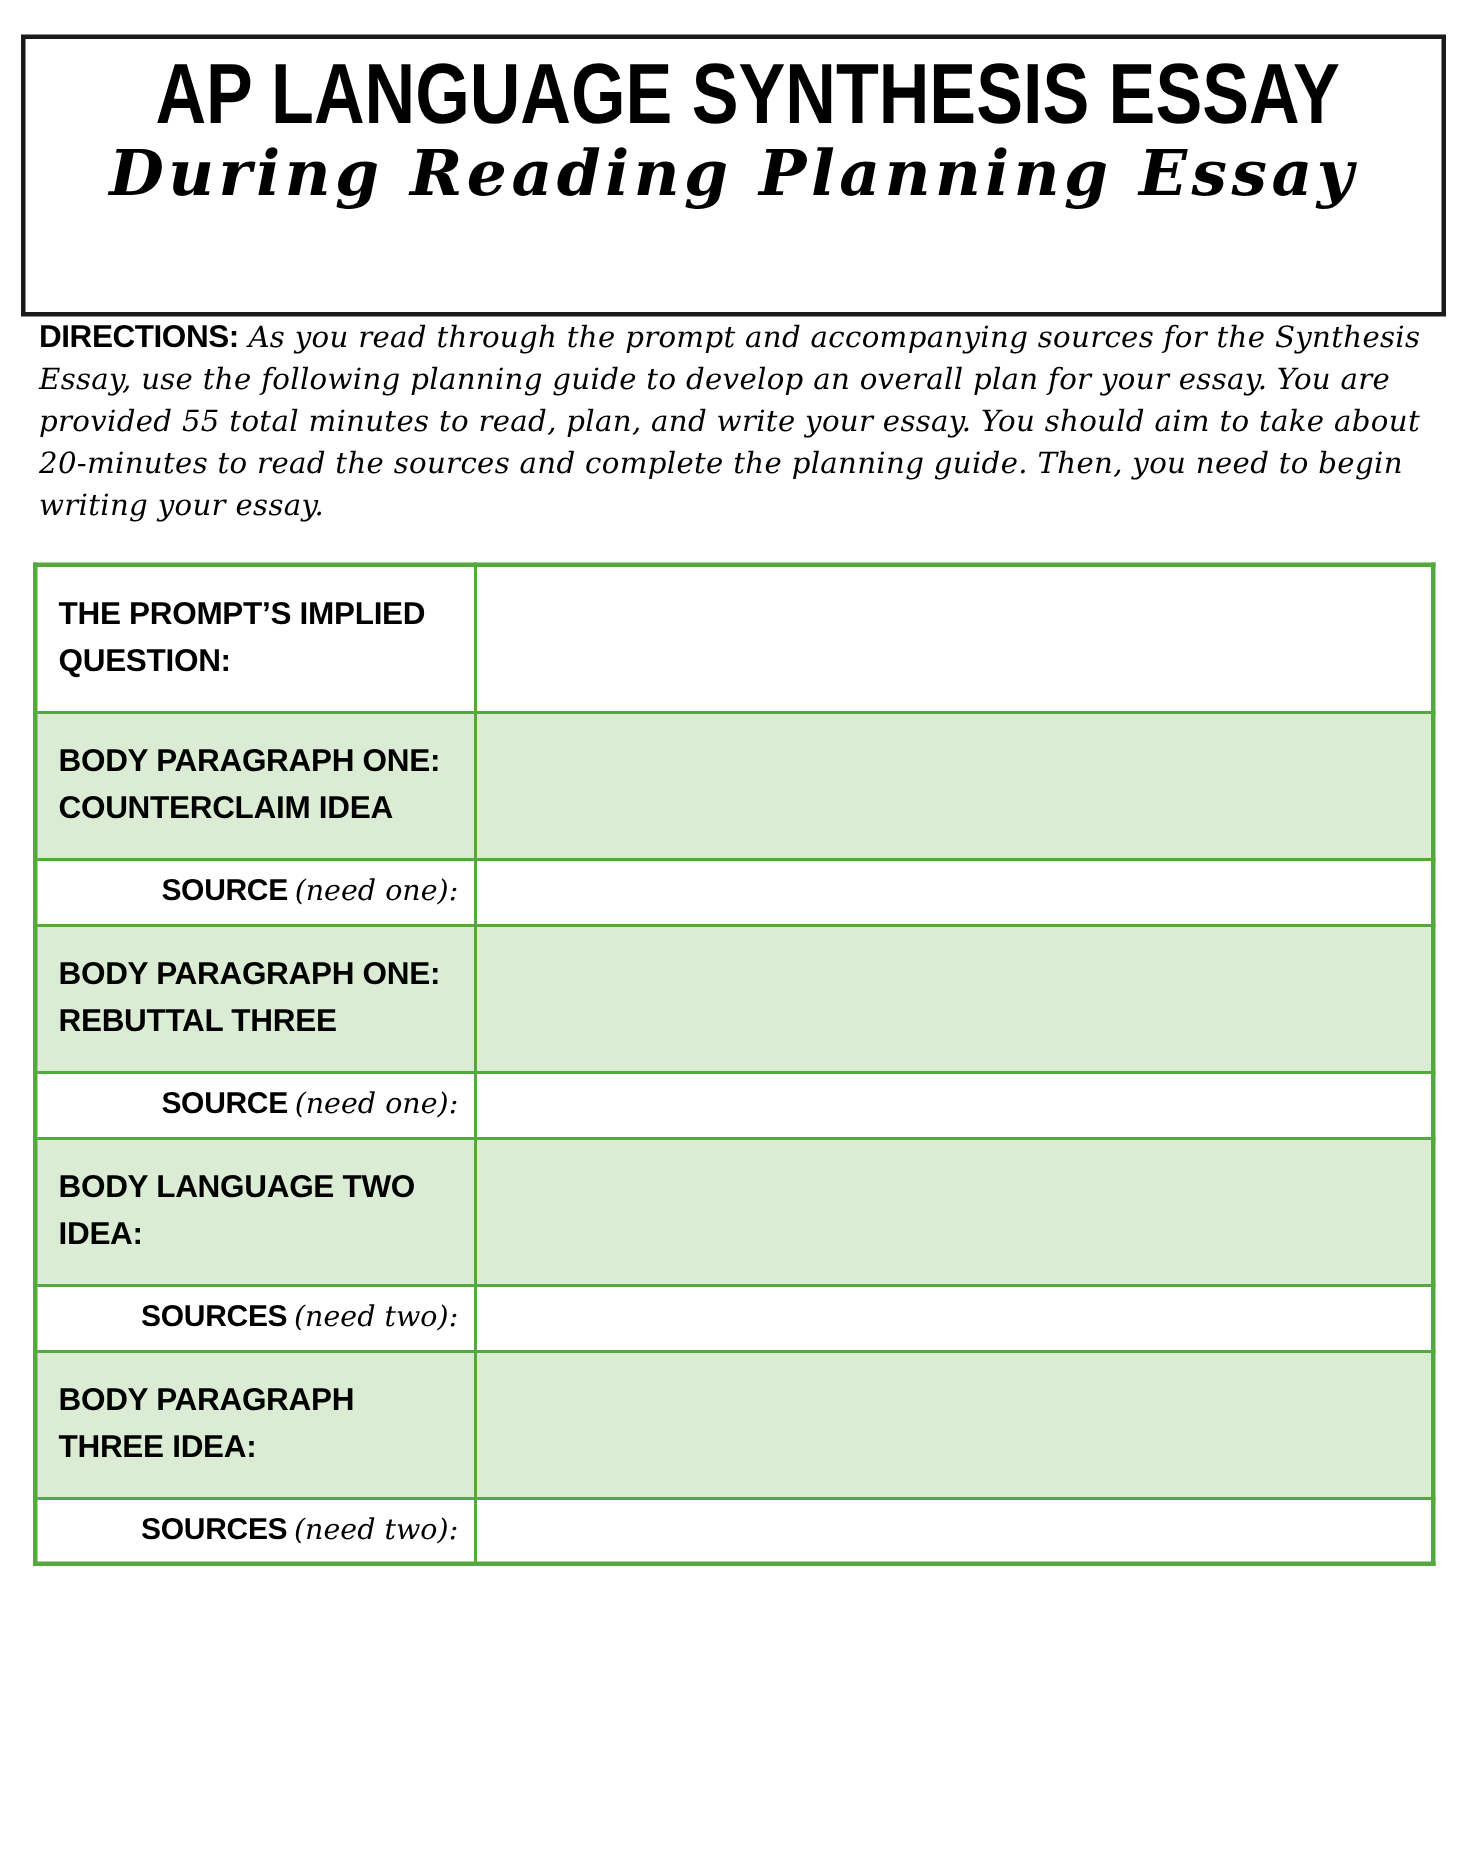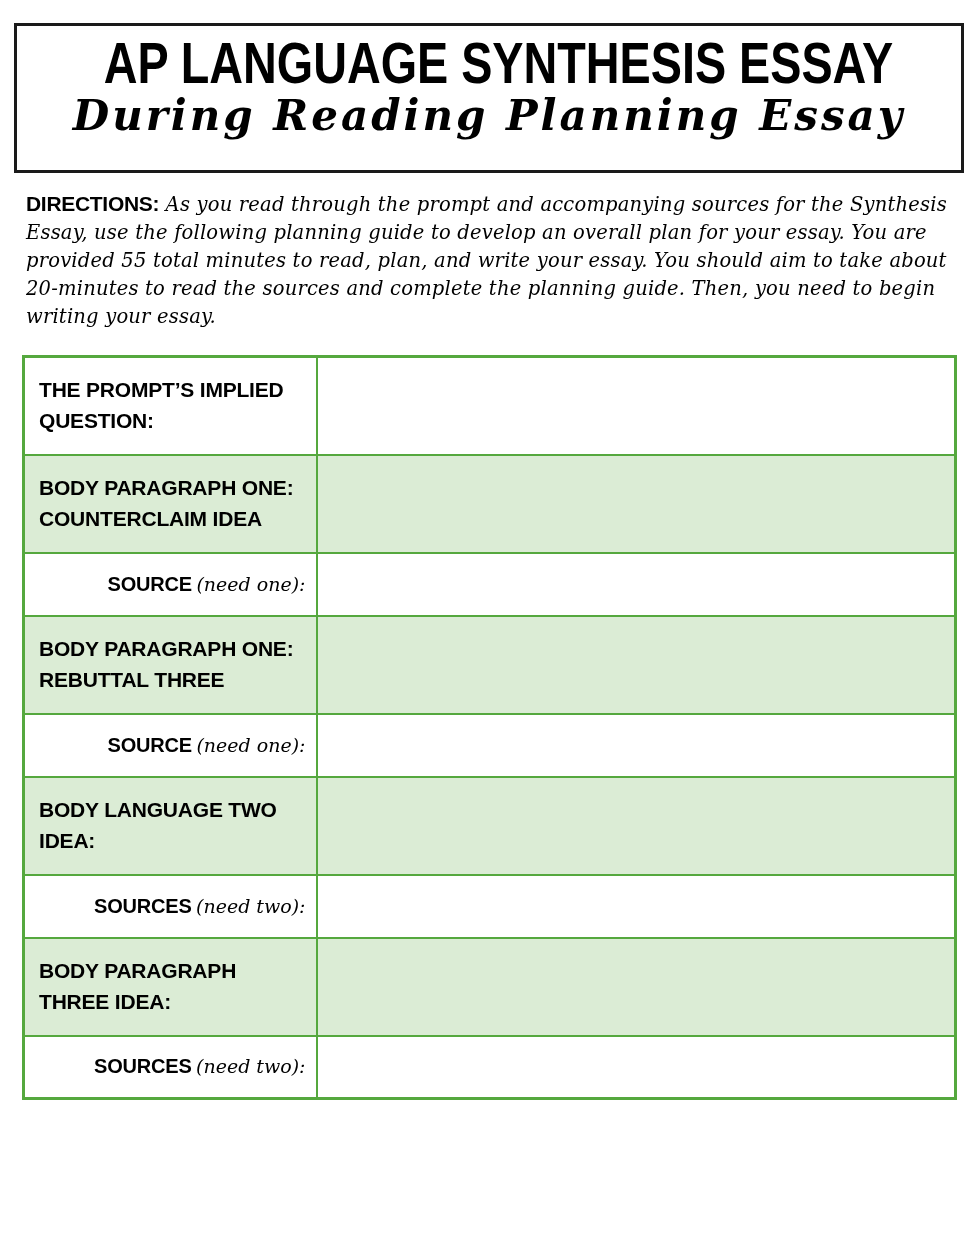--- a/index.html
+++ b/index.html
@@ -12,21 +12,21 @@
     height: 1246px;
     font-family: "Liberation Sans", sans-serif;
     color: #000000;
     overflow: hidden;
   }
 
   
   .header-box {
     box-sizing: border-box;
     margin: 23px 14px 0 14px;
-    height: 150px;
+    height: 188px;
     border: 3px solid #1a1a1a;
     background: #ffffff;
     text-align: center;
     padding-top: 8px;
     overflow: hidden;
   }
   .main-title {
     display: inline-block;
     font-family: "Liberation Sans", sans-serif;
     font-weight: 900;
@@ -43,21 +43,21 @@
     font-style: italic;
     font-weight: 700;
     font-size: 42px;
     line-height: 1.1;
     letter-spacing: 3px;
     white-space: nowrap;
   }
 
   
   .directions {
-    margin: 17px 26px 0 26px;
+    margin: 0 26px 0 26px;
     width: 926px;
     font-family: "DejaVu Serif", serif;
     font-style: italic;
     font-size: 19.5px;
     line-height: 28px;
     letter-spacing: 0.2px;
   }
   .directions-label {
     font-family: "Liberation Sans", sans-serif;
     font-style: normal;
@@ -75,21 +75,21 @@
     border: 3px solid #55a83e;
   }
   table.planning td {
     border: 2px solid #55a83e;
     vertical-align: middle;
     box-sizing: border-box;
     background: #ffffff;
   }
   tr.shaded td { background: #dbecd5; }
   tr.tall  td { height: 98px; }
-  tr.short td { height: 63px; }
+  tr.short td { height: 44px; }
 
   .label-cell {
     padding: 8px 8px 8px 14px;
   }
   .idea-label {
     font-weight: 800;
     font-size: 21px;
     line-height: 1.45;
     letter-spacing: -0.2px;
   }

